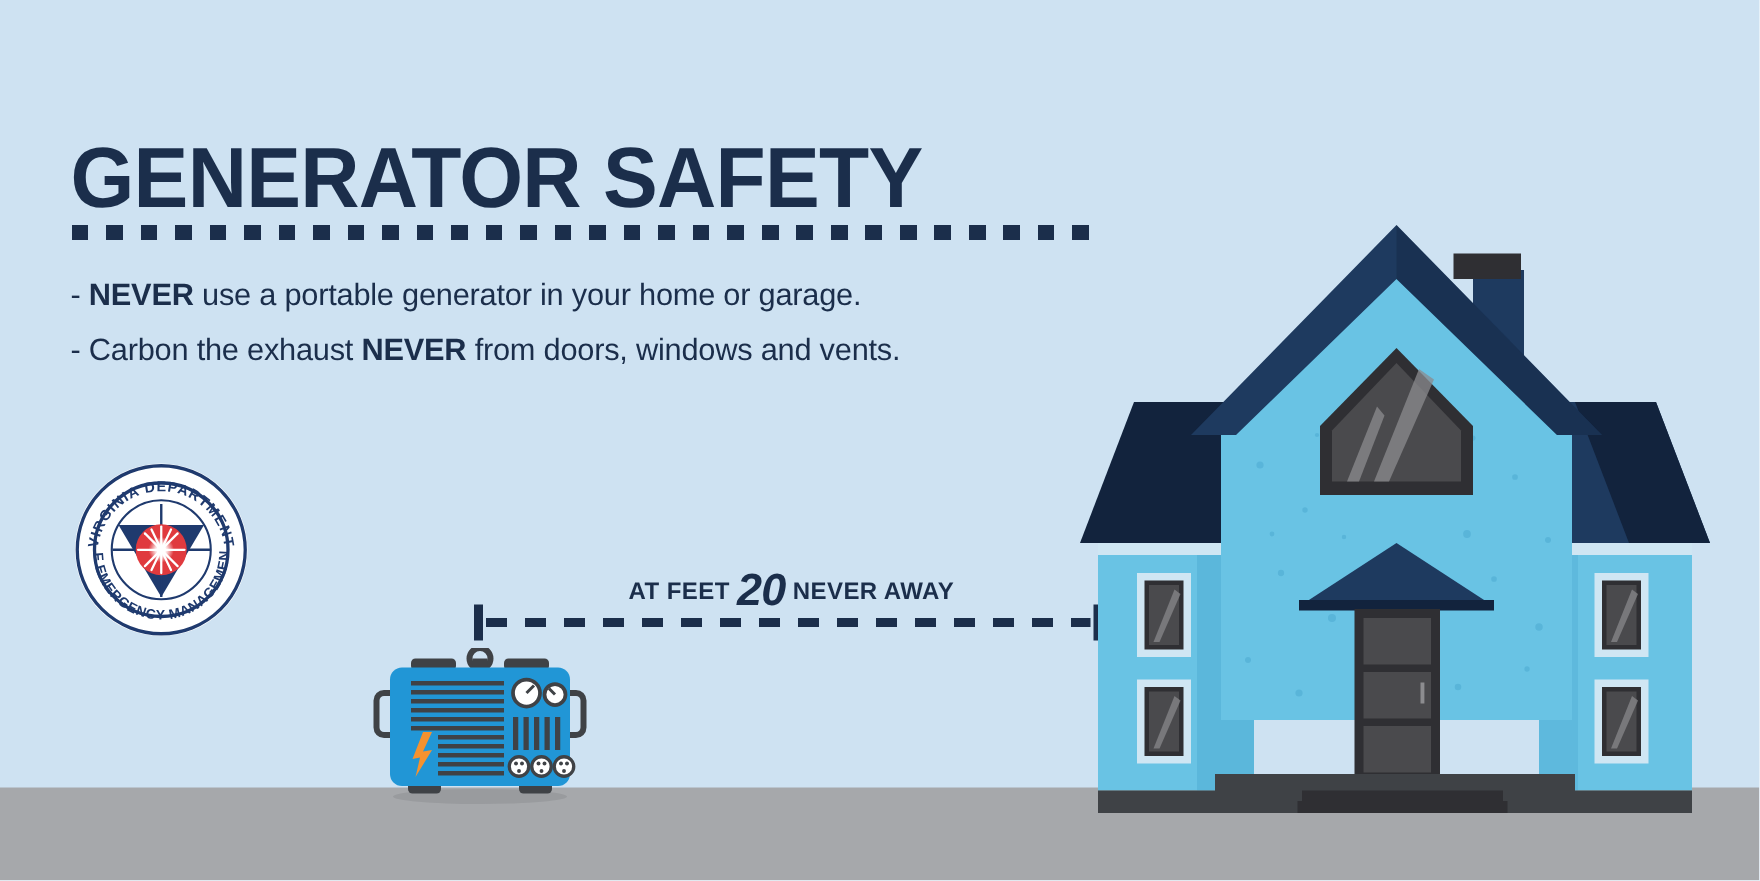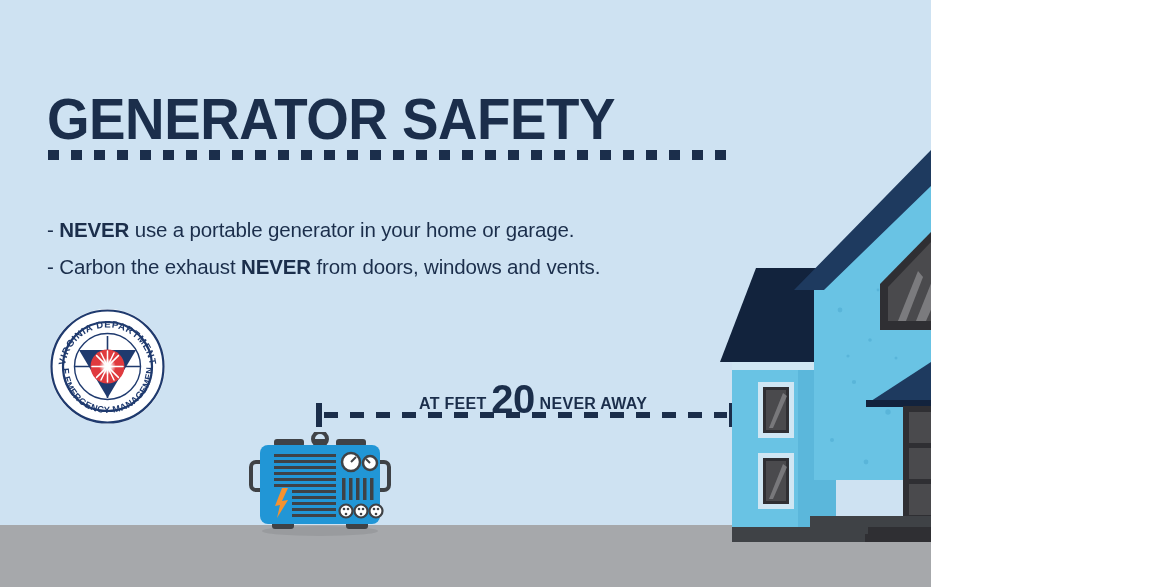--- a/index.html
+++ b/index.html
@@ -5,21 +5,21 @@
   html, body {
     margin: 0;
     padding: 0;
     background: #ffffff;
   }
   body {
     font-family: "Liberation Sans", sans-serif;
   }
   #poster {
     position: relative;
-    width: 931px;
+    width: 1173px;
     height: 587px;
     overflow: hidden;
     background: #cee2f2;
   }
   
   .sky {
     position: absolute;
     left: 0; top: 0;
     width: 1173px;
     height: 525px;
@@ -58,21 +58,20 @@
       to right,
       #1b2e4b 0px, #1b2e4b 11px,
       rgba(0,0,0,0) 11px, rgba(0,0,0,0) 23px);
   }
   .bullets {
     position: absolute;
     left: 47px;
     top: 179px;
     width: 720px;
     color: #1b2e4b;
-    margin-top: 33px;
   }
   .bullet {
     font-size: 20.5px;
     line-height: 36.5px;
     white-space: nowrap;
     letter-spacing: -0.15px;
   }
   .bullet b { font-weight: bold; }
 
   
@@ -89,23 +88,24 @@
     position: absolute;
     left: 419px;
     top: 377px;
     color: #1b2e4b;
     font-weight: bold;
     font-size: 16px;
     letter-spacing: 0.3px;
     white-space: nowrap;
   }
   .dist-label .big {
-    font-size: 40px;
+    font-size: 30px;
     letter-spacing: -0.5px;
     vertical-align: -4px;
+    font-style: italic;
   }
   .dimline {
     position: absolute;
     left: 316px;
     top: 403px;
     width: 419px;
     height: 24px;
   }
   .dimline .bar {
     position: absolute;

